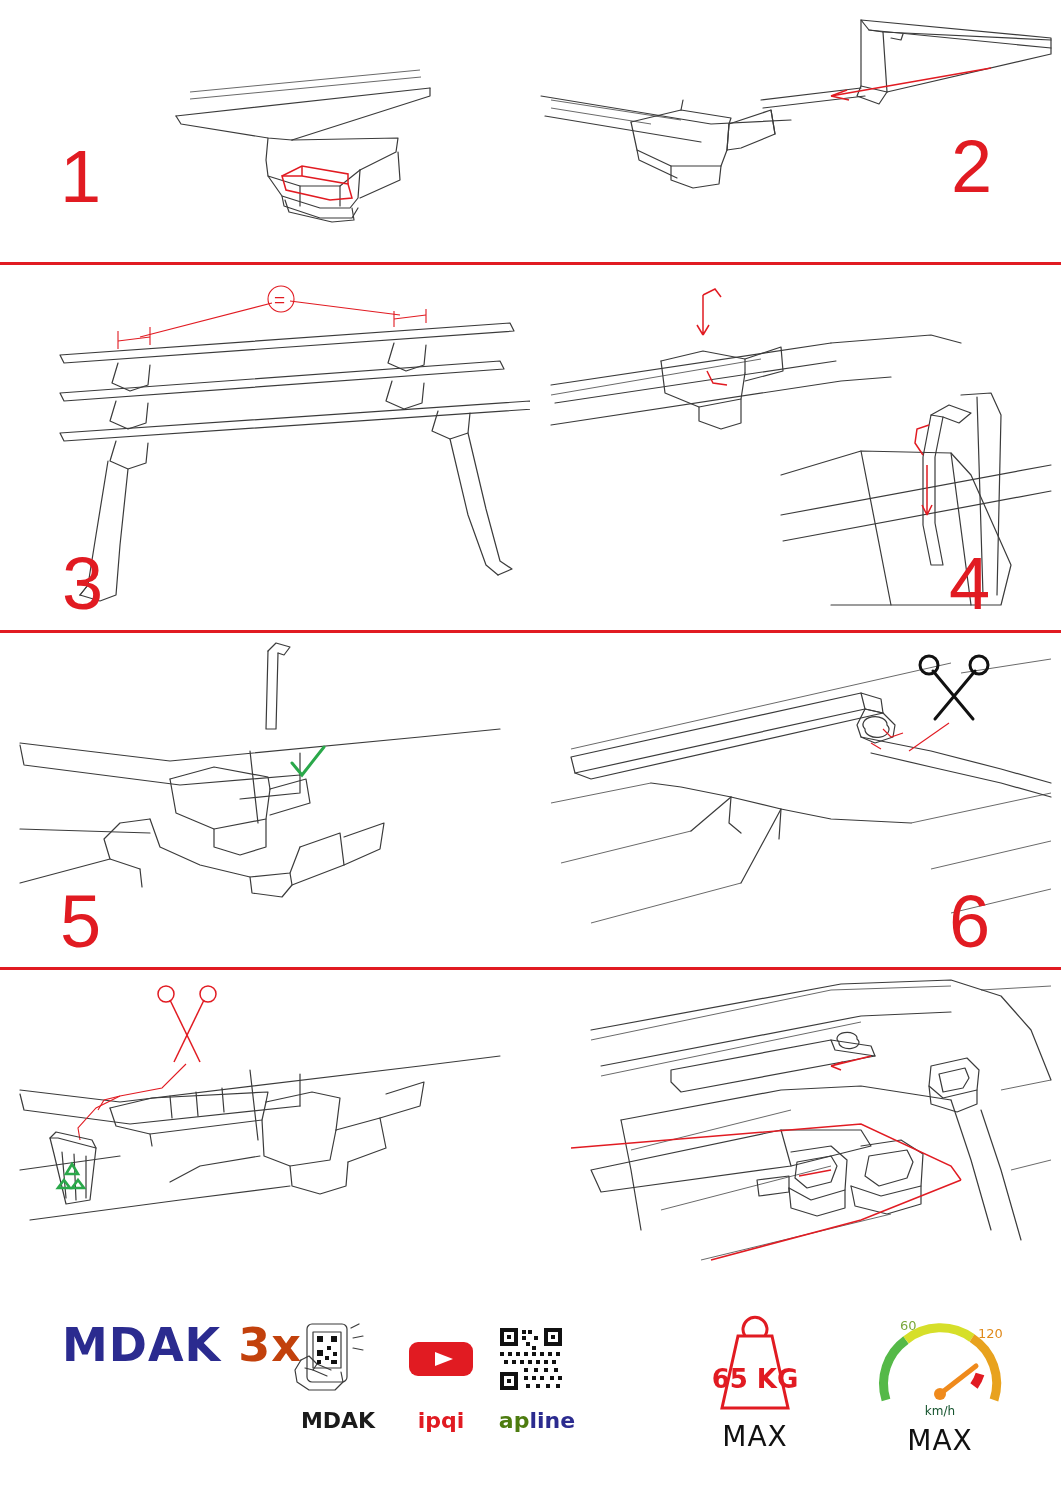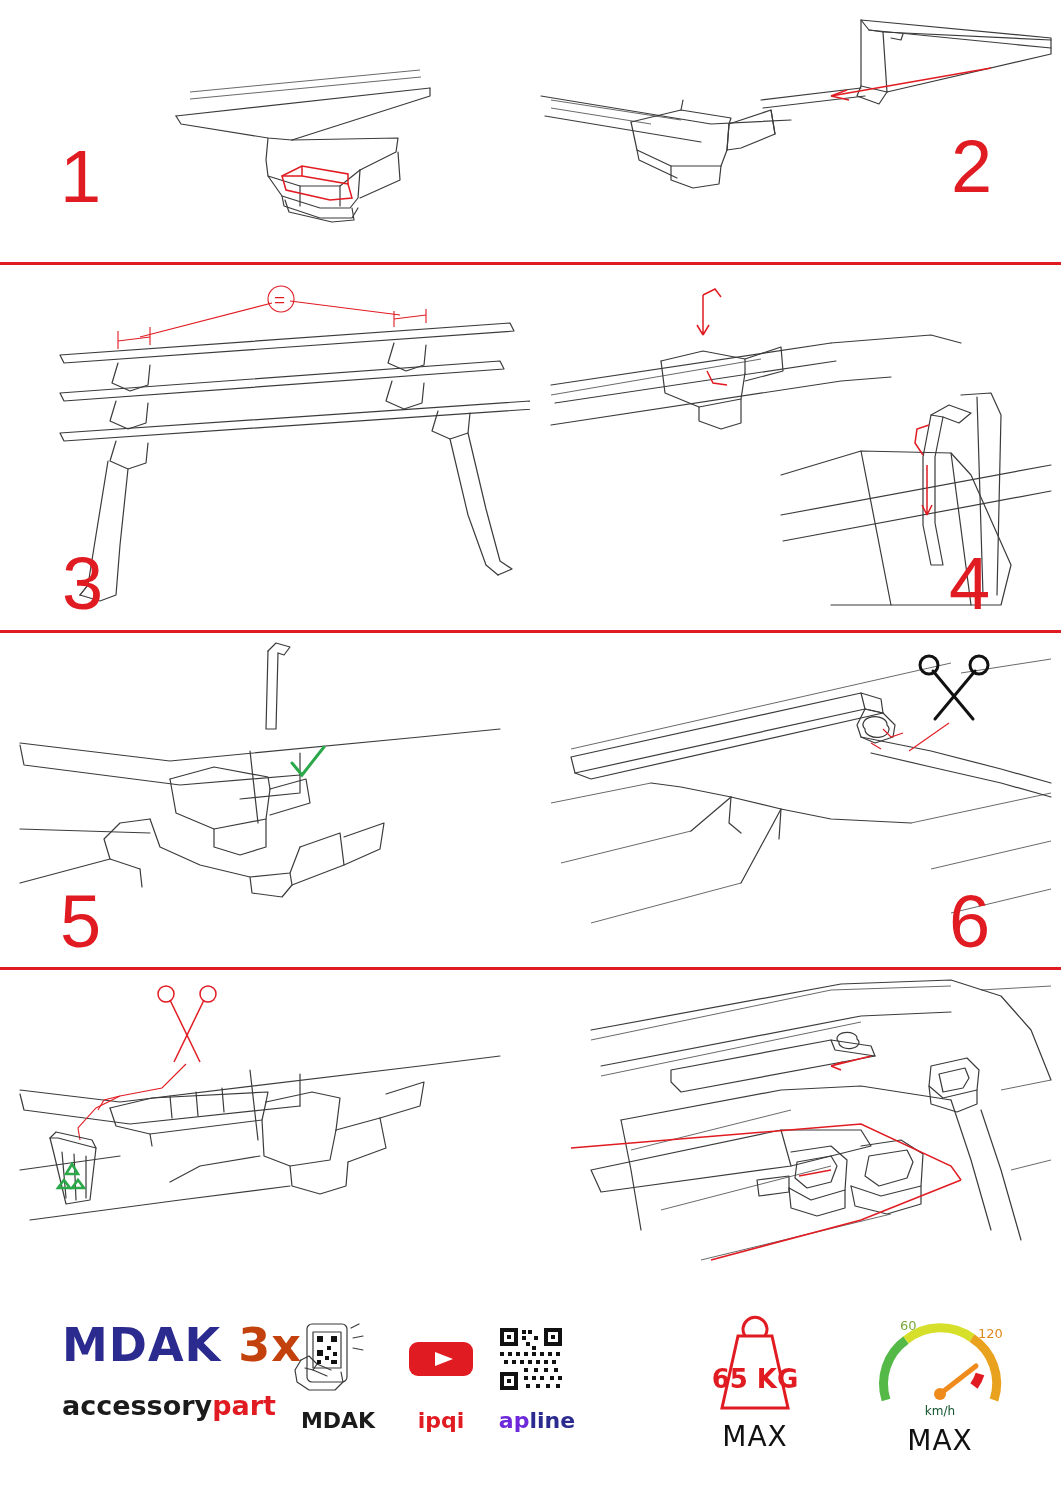--- a/index.html
+++ b/index.html
@@ -42,21 +42,21 @@
   .brand .b2 .pt{color:#e11b22;}
 
   .logo-col{position:absolute;text-align:center;}
   .logo-col .cap{margin-top:10px;font-size:22px;font-weight:700;font-family:"DejaVu Sans",sans-serif;letter-spacing:0px;}
   .mdak{left:283px;top:30px;width:110px;}
   .mdak .cap{color:#1b1b1b;}
   .ipqi{left:400px;top:30px;width:82px;}
   .ipqi .cap{color:#e11b22;}
   .apline{left:482px;top:30px;width:110px;}
   .apline .cap{color:#2b2b8f;}
-  .apline .cap .ap{color:#6d28d9;}
+  .apline .cap .ap{color:#4d7c0f;}
 
   .maxweight{position:absolute;left:680px;top:22px;width:150px;text-align:center;}
   .maxweight .lbl{margin-top:8px;font-size:28px;font-family:"DejaVu Sans",sans-serif;color:#111;letter-spacing:1px;}
   .kgtext{position:absolute;left:0;top:52px;width:150px;text-align:center;font-size:26px;color:#e11b22;font-weight:700;font-family:"DejaVu Sans",sans-serif;}
 
   .maxspeed{position:absolute;left:860px;top:18px;width:160px;text-align:center;}
   .maxspeed .lbl{margin-top:6px;font-size:28px;font-family:"DejaVu Sans",sans-serif;color:#111;letter-spacing:1px;}
   .kmh{position:absolute;left:0;top:96px;width:160px;text-align:center;font-size:12px;color:#14532d;font-family:"DejaVu Sans",sans-serif;}
   .eq{position:absolute;font-size:19px;color:#e11b22;}
 </style>
@@ -431,23 +431,20 @@
 
     </div>
   </div>
 
   <div class="footer">
 
     <div class="brand">
       <div class="b1">
         <span>MDAK</span>
         <span class="x">3x</span>
-      </div>
-      <div class="b2">
-        <span>accessory</span><span class="pt">part</span>
       </div>
     </div>
 
     <div class="logo-col mdak">
       <svg width="110" height="78" viewBox="0 0 110 78">
         <g class="ln">
           <rect x="24" y="4" width="40" height="58" rx="5"></rect>
           <rect x="30" y="12" width="28" height="36" fill="none"></rect>
           <path d="M18 40 L12 50 L14 62 L26 70 L52 70 L60 62 L58 52"></path>
           <path d="M18 40 L26 36 L34 44 L30 50 L22 48"></path>

